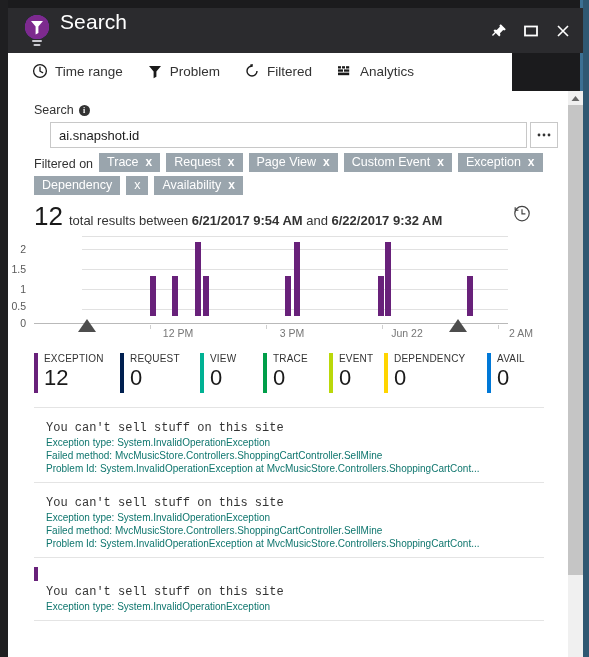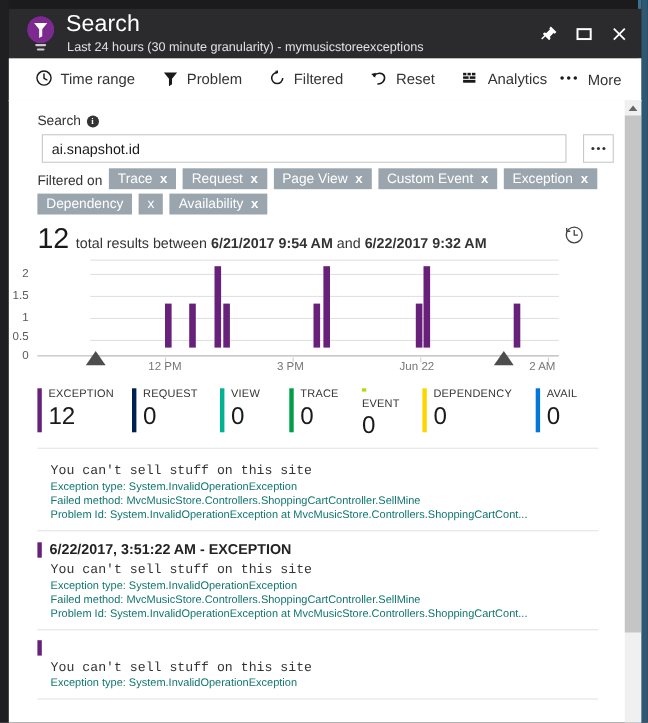--- a/index.html
+++ b/index.html
@@ -30,21 +30,21 @@
     letter-spacing:.1px;
   }
   .tb-sub{
     position:absolute;left:53px;top:29px;font-size:11.5px;color:#e2e2e4;font-weight:400;
   }
   .tb-btns{position:absolute;right:4px;top:0;height:45px;display:flex;align-items:center;}
   .tb-btn{width:32px;height:32px;display:flex;align-items:center;justify-content:center;cursor:pointer;}
 
   
   .cmdbar{
-    position:absolute;left:8px;top:53px;width:575px;height:38px;background:#ffffff;
+    position:absolute;left:8px;top:53px;width:504px;height:38px;background:#ffffff;
     border-bottom:1px solid #e6e6e6;
   }
   .cmd-items{position:absolute;left:12px;top:0;height:38px;display:flex;align-items:center;}
   .cmd{
     display:flex;align-items:center;gap:7px;padding:0 12px;height:38px;cursor:pointer;
     font-size:13.5px;color:#333333;white-space:nowrap;
   }
   .cmd .lbl{line-height:1;}
   .cmd-more{
     position:absolute;right:12px;top:0;height:38px;display:flex;align-items:center;gap:8px;
@@ -64,21 +64,21 @@
   .vsb-thumb{position:absolute;left:0;top:14px;width:15px;height:470px;background:#c5c5c5;cursor:pointer;}
 
   
   .search-label{position:absolute;left:26px;top:12px;font-size:12.5px;color:#333;display:flex;align-items:center;gap:5px;}
   .info-dot{
     display:inline-block;width:11px;height:11px;border-radius:50%;background:#333;color:#fff;
     font-size:8px;line-height:11px;text-align:center;font-weight:bold;font-family:"Liberation Serif",serif;
   }
   .search-row{position:absolute;left:26px;top:31px;width:524px;height:26px;}
   .search-input{
-    position:absolute;left:4px;top:0;width:477px;height:26px;box-sizing:border-box;
+    position:absolute;left:16px;top:0;width:477px;height:26px;box-sizing:border-box;
     border:1px solid #c8c8c8;background:#fff;font-size:13px;color:#1a1a1a;padding:0 8px;
     font-family:"Liberation Sans",sans-serif;outline:none;
   }
   .search-ellipsis{
     position:absolute;right:0;top:0;width:28px;height:26px;box-sizing:border-box;
     border:1px solid #c8c8c8;background:#fff;display:flex;align-items:center;justify-content:center;
     font-size:15px;color:#333;cursor:pointer;letter-spacing:1px;
   }
 
   
@@ -104,21 +104,21 @@
 
   
   .chart{position:absolute;left:26px;top:145px;width:474px;height:87px;}
   .grid-line{position:absolute;left:48px;width:426px;height:1px;background:#e1e1e1;}
   .ylab{position:absolute;right:482px;font-size:10.5px;color:#595959;text-align:right;width:40px;}
   .bars{position:absolute;left:48px;top:0;width:426px;height:80px;}
   .bar{position:absolute;bottom:0;width:6px;background:#68217a;}
   .axis{position:absolute;left:26px;top:232px;width:474px;height:1px;background:#b9b9b9;}
   .xticks{position:absolute;left:26px;top:234px;width:474px;height:14px;}
   .xtick-line{position:absolute;top:0;width:1px;height:4px;background:#cfcfcf;}
-  .xlab{position:absolute;top:236px;font-size:10.5px;color:#767676;transform:translateX(-50%);}
+  .xlab{position:absolute;top:236px;font-size:10.5px;color:#767676;transform:translateX(-50%);margin-left:28px;}
   .tri{position:absolute;top:228px;width:0;height:0;border-left:9px solid transparent;border-right:9px solid transparent;border-bottom:13px solid #4d4d4d;}
 
   
   .legend{position:absolute;left:26px;top:262px;width:520px;height:46px;display:flex;}
   .leg{display:flex;gap:6px;}
   .leg-bar{width:4px;height:40px;}
   .leg-name{font-size:10px;color:#333;letter-spacing:.2px;line-height:12px;}
   .leg-val{font-size:22px;color:#1a1a1a;line-height:24px;margin-top:1px;}
 
   .legend-sep{position:absolute;left:26px;top:316px;width:510px;height:1px;background:#e4e4e4;}
@@ -145,21 +145,20 @@
     <div class="tb-icon">
       <svg width="34" height="36" viewBox="0 0 34 36">
         <circle cx="17" cy="14" r="12" fill="#8a2be2"></circle>
         <circle cx="17" cy="14" r="12" fill="#7d2a8e"></circle>
         <path d="M11 8 h12 l-4.6 5.6 v6.4 l-2.8 1.6 v-8 z" fill="#ffffff"></path>
         <rect x="12" y="27" width="10" height="2" rx="1" fill="#c9c9cf"></rect>
         <rect x="13.5" y="31" width="7" height="2" rx="1" fill="#c9c9cf"></rect>
       </svg>
     </div>
     <div class="tb-title">Search</div>
-    <div class="tb-sub">Last 24 hours (30 minute granularity) - mymusicstoreexceptions</div>
 
     <div class="tb-btns">
       <div class="tb-btn">
         <svg width="16" height="16" viewBox="0 0 16 16">
           <g fill="#ffffff">
             <path d="M9.8 1.2 L14.8 6.2 L13.4 7.6 L12.2 7.1 L9.0 10.3 L9.4 12.3 L8.2 13.5 L2.5 7.8 L3.7 6.6 L5.7 7.0 L8.9 3.8 L8.4 2.6 Z"></path>
             <rect x="1.0" y="12.0" width="6.2" height="1.3" transform="rotate(-45 1.0 12.0)"></rect>
           </g>
         </svg>
       </div>
@@ -200,59 +199,38 @@
       <div class="cmd">
         <span>
           <svg width="16" height="16" viewBox="0 0 16 16">
             <path d="M13 8 A5 5 0 1 1 8 3 L8 1" fill="none" stroke="#1a1a1a" stroke-width="1.4"></path>
             <path d="M6.4 1.1 L8.6 3.0 L6.4 4.6 Z" fill="#1a1a1a"></path>
           </svg>
         </span>
         <span class="lbl">Filtered</span>
       </div>
 
-      <div class="cmd">
-        <span>
-          <svg width="17" height="16" viewBox="0 0 17 16">
-            <path d="M4 6 C7 2.4 13 3 13.6 7.2 C14.1 10.6 11 13.4 7.6 13.4" fill="none" stroke="#1a1a1a" stroke-width="1.5" stroke-linecap="round"></path>
-            <path d="M1.5 4.2 L5.6 3.1 L5.1 7.7 Z" fill="#1a1a1a"></path>
-          </svg>
-        </span>
-        <span class="lbl">Reset</span>
-      </div>
 
       <div class="cmd">
         <span>
           <svg width="17" height="16" viewBox="0 0 17 16">
             <g fill="#1a1a1a">
               <rect x="2" y="3.2" width="3" height="2.3"></rect>
               <rect x="6" y="3.2" width="3" height="2.3"></rect>
               <rect x="10" y="3.2" width="3.2" height="2.3"></rect>
               <rect x="2" y="6.4" width="5" height="2.3"></rect>
               <rect x="8" y="6.4" width="5.2" height="2.3"></rect>
               <rect x="2" y="9.6" width="11.2" height="2.6"></rect>
             </g>
           </svg>
         </span>
         <span class="lbl">Analytics</span>
       </div>
     </div>
 
-    <div class="cmd-more">
-      <span>
-        <svg width="18" height="16" viewBox="0 0 18 16">
-          <g fill="#1a1a1a">
-              <circle cx="3" cy="8" r="1.6"></circle>
-              <circle cx="9" cy="8" r="1.6"></circle>
-              <circle cx="15" cy="8" r="1.6"></circle>
-            </g>
-        </svg>
-      </span>
-      <span class="lbl">More</span>
-    </div>
   </div>
 
   <div class="panel">
     <div class="panel-inner">
 
       <div class="search-label">
         <span>Search</span>
         <span class="info-dot">i</span>
       </div>
       <div class="search-row">
@@ -380,21 +358,21 @@
             <div class="leg-val">0</div>
           </div>
         </div>
         <div class="leg" style="width:66px;">
           <div class="leg-bar" style="background:#009e49;"></div>
           <div>
             <div class="leg-name">TRACE</div>
             <div class="leg-val">0</div>
           </div>
         </div>
-        <div class="leg" style="width:55px;flex-direction:column;">
+        <div class="leg" style="width:55px;">
           <div class="leg-bar" style="background:#bad80a;"></div>
           <div>
             <div class="leg-name">EVENT</div>
             <div class="leg-val">0</div>
           </div>
         </div>
         <div class="leg" style="width:103px;">
           <div class="leg-bar" style="background:#ffd500;"></div>
           <div>
             <div class="leg-name">DEPENDENCY</div>
@@ -413,24 +391,20 @@
       <div class="legend-sep"></div>
 
       <div class="rows">
         <div class="row">
           <div class="row-msg">You can't sell stuff on this site</div>
           <div class="row-line">Exception type: System.InvalidOperationException</div>
           <div class="row-line">Failed method: MvcMusicStore.Controllers.ShoppingCartController.SellMine</div>
           <div class="row-line">Problem Id: System.InvalidOperationException at MvcMusicStore.Controllers.ShoppingCartCont...</div>
         </div>
         <div class="row">
-          <div class="row-title">
-            <span class="row-accent"></span>
-            <span>6/22/2017, 3:51:22 AM - EXCEPTION</span>
-          </div>
           <div class="row-msg">You can't sell stuff on this site</div>
           <div class="row-line">Exception type: System.InvalidOperationException</div>
           <div class="row-line">Failed method: MvcMusicStore.Controllers.ShoppingCartController.SellMine</div>
           <div class="row-line">Problem Id: System.InvalidOperationException at MvcMusicStore.Controllers.ShoppingCartCont...</div>
         </div>
         <div class="row">
           <div class="row-title">
             <span class="row-accent"></span>
           </div>
           <div class="row-msg">You can't sell stuff on this site</div>

